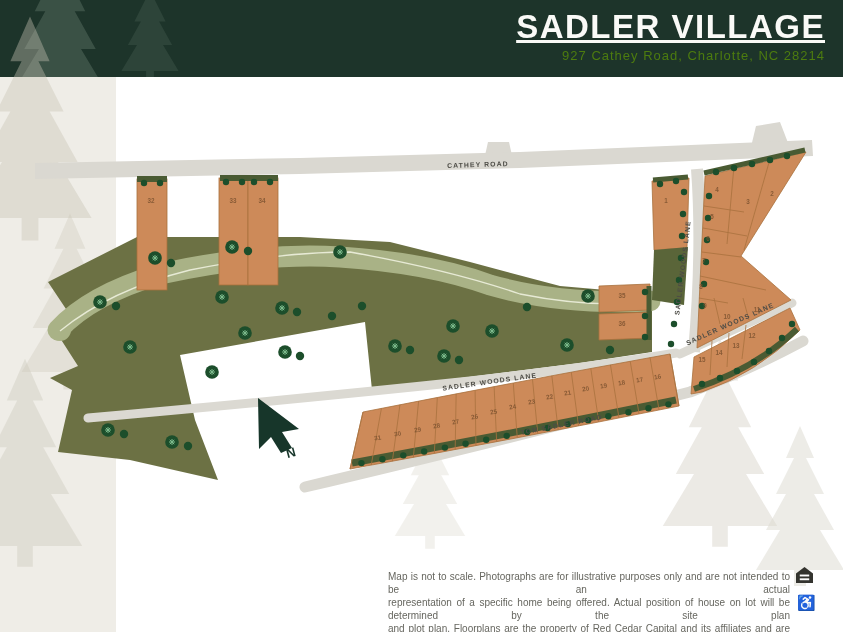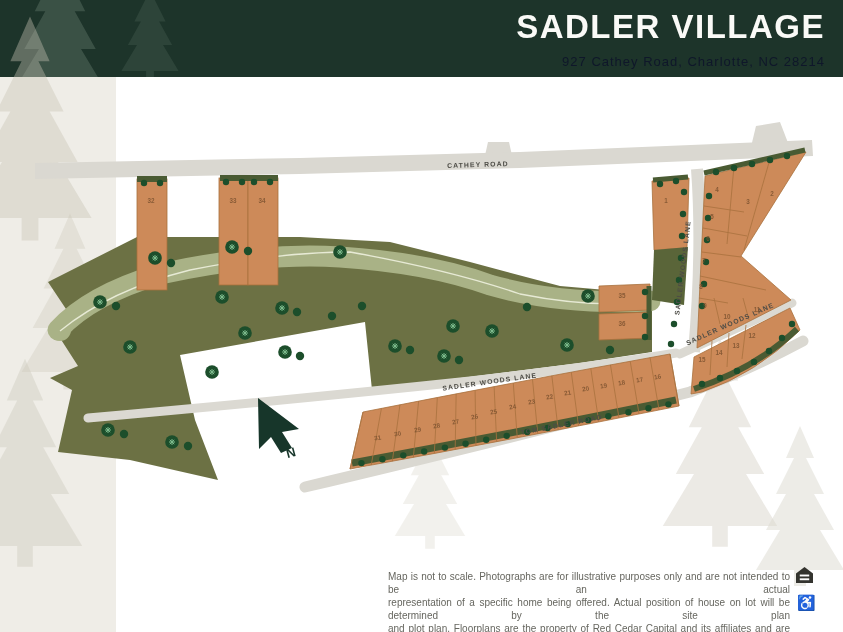--- a/index.html
+++ b/index.html
@@ -2,22 +2,22 @@
 <html><head>
 <meta charset="utf-8">
 <style>
   html,body{margin:0;padding:0;background:#ffffff;}
   .stage{position:relative;width:843px;height:632px;overflow:hidden;background:#ffffff;
          font-family:"Liberation Sans",sans-serif;}
   .header-bg{position:absolute;left:0;top:0;width:843px;height:77px;background:#1d342a;}
   .left-band{position:absolute;left:0;top:77px;width:116px;height:555px;background:#efede7;}
   #map{position:absolute;left:0;top:0;width:843px;height:632px;}
   .header-text{position:absolute;right:18px;top:10px;text-align:right;z-index:5;}
-  .header-text h1{margin:0;color:#fafaf7;font-size:33px;font-weight:700;letter-spacing:1.5px;line-height:1.05;}
-  .header-text .addr{margin-top:9px;color:#0f172a;font-size:13px;letter-spacing:1px;font-weight:400;}
+  .header-text h1{margin:0;color:#fafaf7;font-size:33px;font-weight:700;letter-spacing:1.5px;line-height:1.05;text-decoration:underline;}
+  .header-text .addr{margin-top:3px;color:#4d7c0f;font-size:13px;letter-spacing:1px;font-weight:400;}
   .disclaimer{position:absolute;left:388px;top:570px;width:402px;z-index:5;
               color:#66665f;font-size:10px;line-height:13px;}
   .disclaimer div{text-align:justify;text-align-last:justify;}
   .footer-icons{position:absolute;left:796px;top:567px;z-index:5;color:#34342f;}
   .footer-icons .wheel{font-size:15px;line-height:15px;margin-top:7px;margin-left:1px;color:#34342f;}
   .road-label{font-size:6.8px;font-weight:700;letter-spacing:1.1px;fill:#4d4c46;text-anchor:middle;}
   .lot-num{font-size:6.3px;font-weight:700;fill:#7d5330;text-anchor:middle;opacity:.85;}
   .n-label{font-size:13px;font-weight:700;fill:#17362a;text-anchor:middle;}
   .sep{stroke:#a8713d;stroke-width:.8;}
 </style>

